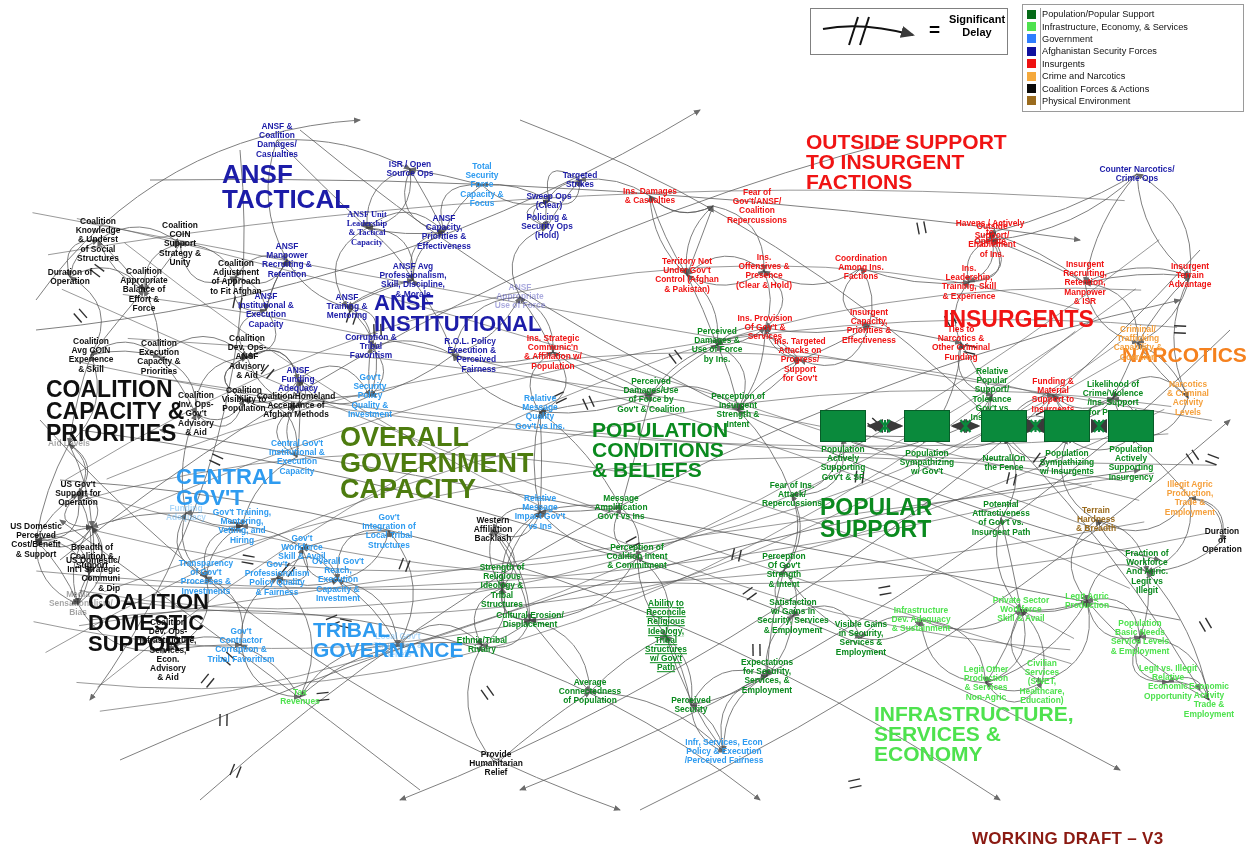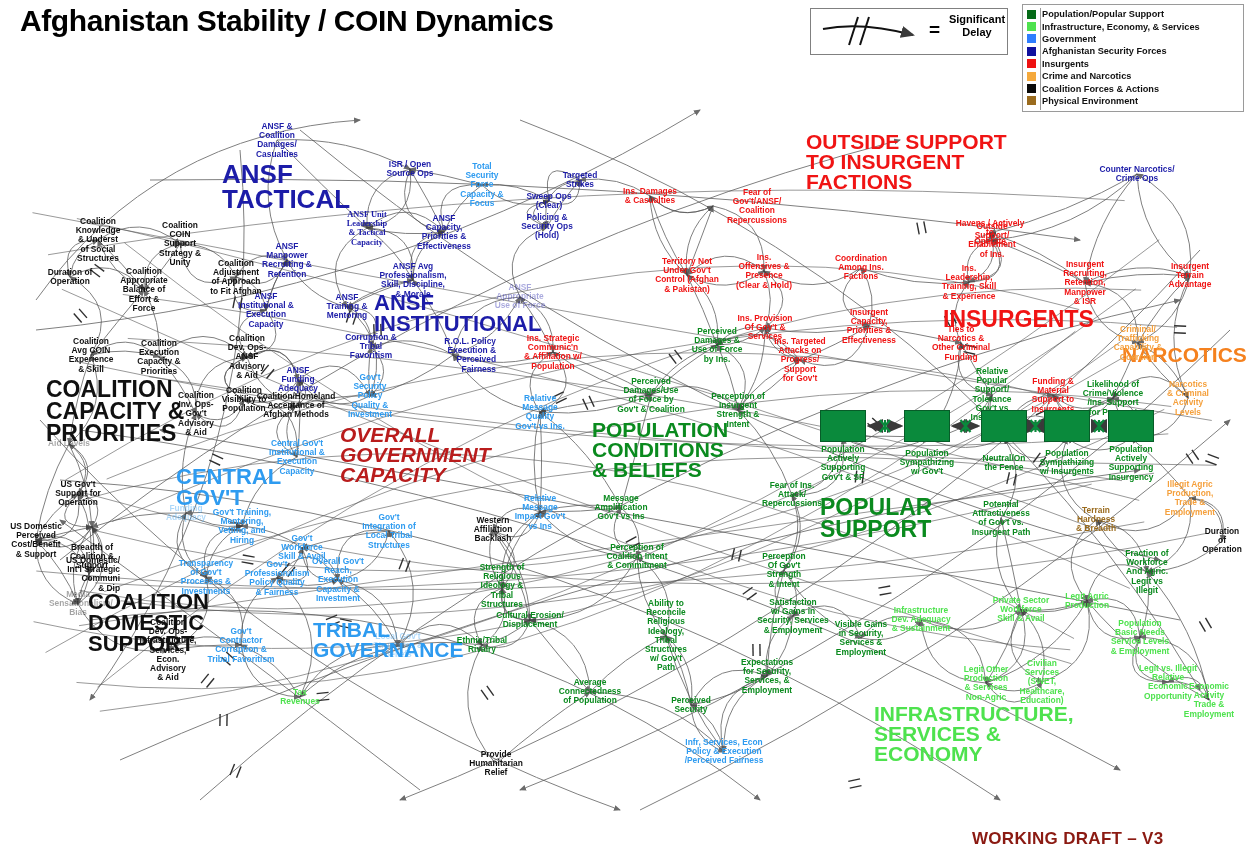--- a/index.html
+++ b/index.html
@@ -16,21 +16,21 @@
             border:1px solid #808080;background:#fff;}
   #delaybox .eq{position:absolute;left:118px;top:10px;font-size:19px;font-weight:bold;color:#000;}
   #delaybox .lbl{position:absolute;left:136px;top:4px;width:60px;font-size:11px;
                  font-weight:bold;color:#000;line-height:12.5px;text-align:center;}
 
   
   #legend{position:absolute;left:1022px;top:4px;width:222px;height:108px;
           border:1px solid #9a9a9a;background:#fff;box-sizing:border-box;padding:3px 2px 2px 4px;}
   #legend .row{display:flex;align-items:center;height:12.4px;}
   #legend .sw{width:9px;height:9px;margin-right:6px;flex:none;border:0;}
-  #legend .tx{font-size:9.2px;font-weight:bold;color:#111;white-space:nowrap;line-height:10px;}
+  #legend .tx{font-size:9.2px;font-weight:normal;color:#111;white-space:nowrap;line-height:10px;}
   #legend .divider{position:absolute;left:17px;top:3px;width:1px;height:102px;background:#9a9a9a;}
 
   
   #draft{position:absolute;left:972px;top:829px;font-size:17px;font-weight:bold;
          color:#8b1a12;letter-spacing:0.3px;white-space:nowrap;}
 
   
   .sect{position:absolute;font-weight:bold;line-height:0.96;white-space:pre-line;}
 
   
@@ -610,21 +610,20 @@
         <path d="M960.5,420 L970.5,432 M960.5,432 L970.5,420 M965.5,420 L965.5,432" stroke="#0a8a3c" stroke-width="2.2" fill="none"></path>
         <path d="M1032.5,426 L1030,426" stroke="#4a4a4a" stroke-width="2.4" fill="none" marker-end="url(#ar)"></path>
         <path d="M1038.5,426 L1041,426" stroke="#4a4a4a" stroke-width="2.4" fill="none" marker-end="url(#ar)"></path>
         <path d="M1030.5,420 L1040.5,432 M1030.5,432 L1040.5,420 M1035.5,420 L1035.5,432" stroke="#0a8a3c" stroke-width="2.2" fill="none"></path>
         <path d="M1096,426 L1093,426" stroke="#4a4a4a" stroke-width="2.4" fill="none" marker-end="url(#ar)"></path>
         <path d="M1102,426 L1105,426" stroke="#4a4a4a" stroke-width="2.4" fill="none" marker-end="url(#ar)"></path>
         <path d="M1094,420 L1104,432 M1094,432 L1104,420 M1099,420 L1099,432" stroke="#0a8a3c" stroke-width="2.2" fill="none"></path>
       </g>
     </svg>
 
-  <div id="title">Afghanistan Stability / COIN Dynamics</div>
 
   <div id="delaybox">
     <svg width="120" height="45" style="position:absolute;left:2px;top:0;">
       <path d="M10,20 C40,14 70,18 100,26" stroke="#111" stroke-width="2" fill="none" marker-end="url(#ar)"></path>
       <line x1="45" y1="8" x2="36" y2="36" stroke="#111" stroke-width="2"></line>
       <line x1="56" y1="8" x2="47" y2="36" stroke="#111" stroke-width="2"></line>
     </svg>
     <span class="eq">=</span>
     <span class="lbl">Significant
 Delay</span>
@@ -679,21 +678,21 @@
       <div class="sect" style="left: 943px; top: 308px; color: rgb(240, 20, 20); font-size: 23px;">INSURGENTS</div>
       <div class="sect" style="left: 1122px; top: 345px; color: rgb(245, 129, 30); font-size: 21px;">NARCOTICS</div>
       <div class="sect" style="left: 46px; top: 378px; color: rgb(16, 16, 16); font-size: 23px;">COALITION
 CAPACITY &amp;
 PRIORITIES</div>
       <div class="sect" style="left: 88px; top: 591px; color: rgb(16, 16, 16); font-size: 22px;">COALITION
 DOMESTIC
 SUPPORT</div>
       <div class="sect" style="left: 176px; top: 466px; color: rgb(46, 155, 240); font-size: 22px;">CENTRAL
 GOV'T</div>
-      <div class="sect" style="left: 340px; top: 425px; color: #b91c1c; font-size: 21px; font-style: italic;">OVERALL
+      <div class="sect" style="left: 340px; top: 425px; color: #4d7c0f; font-size: 27px;">OVERALL
 GOVERNMENT
 CAPACITY</div>
       <div class="sect" style="left: 313px; top: 620px; color: rgb(46, 155, 240); font-size: 21px;">TRIBAL
 GOVERNANCE</div>
       <div class="sect" style="left: 592px; top: 420px; color: rgb(10, 138, 30); font-size: 21px;">POPULATION
 CONDITIONS
 &amp; BELIEFS</div>
       <div class="sect" style="left: 820px; top: 496px; color: rgb(10, 138, 30); font-size: 23px;">POPULAR
 SUPPORT</div>
       <div class="sect" style="left: 874px; top: 704px; color: rgb(78, 226, 78); font-size: 21px;">INFRASTRUCTURE,
@@ -990,21 +989,21 @@
 Workforce
 Skill &amp; Avail</div>
       <div class="node c-infra" style="left: 1087px; top: 601px; width: 56px;">Legit Agric
 Production</div>
       <div class="node c-infra" style="left: 1140px; top: 637px; width: 66px;">Population
 Basic Needs
 Service Levels
 &amp; Employment</div>
       <div class="node c-pop" style="left: 530px; top: 620px; width: 78px;">Cultural Erosion/
 Displacement</div>
-      <div class="node c-pop" style="left: 666px; top: 636px; width: 56px;">Ability to
+      <div class="node c-pop" style="left: 666px; top: 636px; width: 56px; text-decoration: underline;">Ability to
 Reconcile
 Religious
 Ideology,
 Tribal
 Structures
 w/ Gov't
 Path</div>
       <div class="node c-pop" style="left: 482px; top: 645px; width: 58px;">Ethnic/Tribal
 Rivalry</div>
       <div class="node c-gov" style="left: 241px; top: 645px; width: 74px;">Gov't

